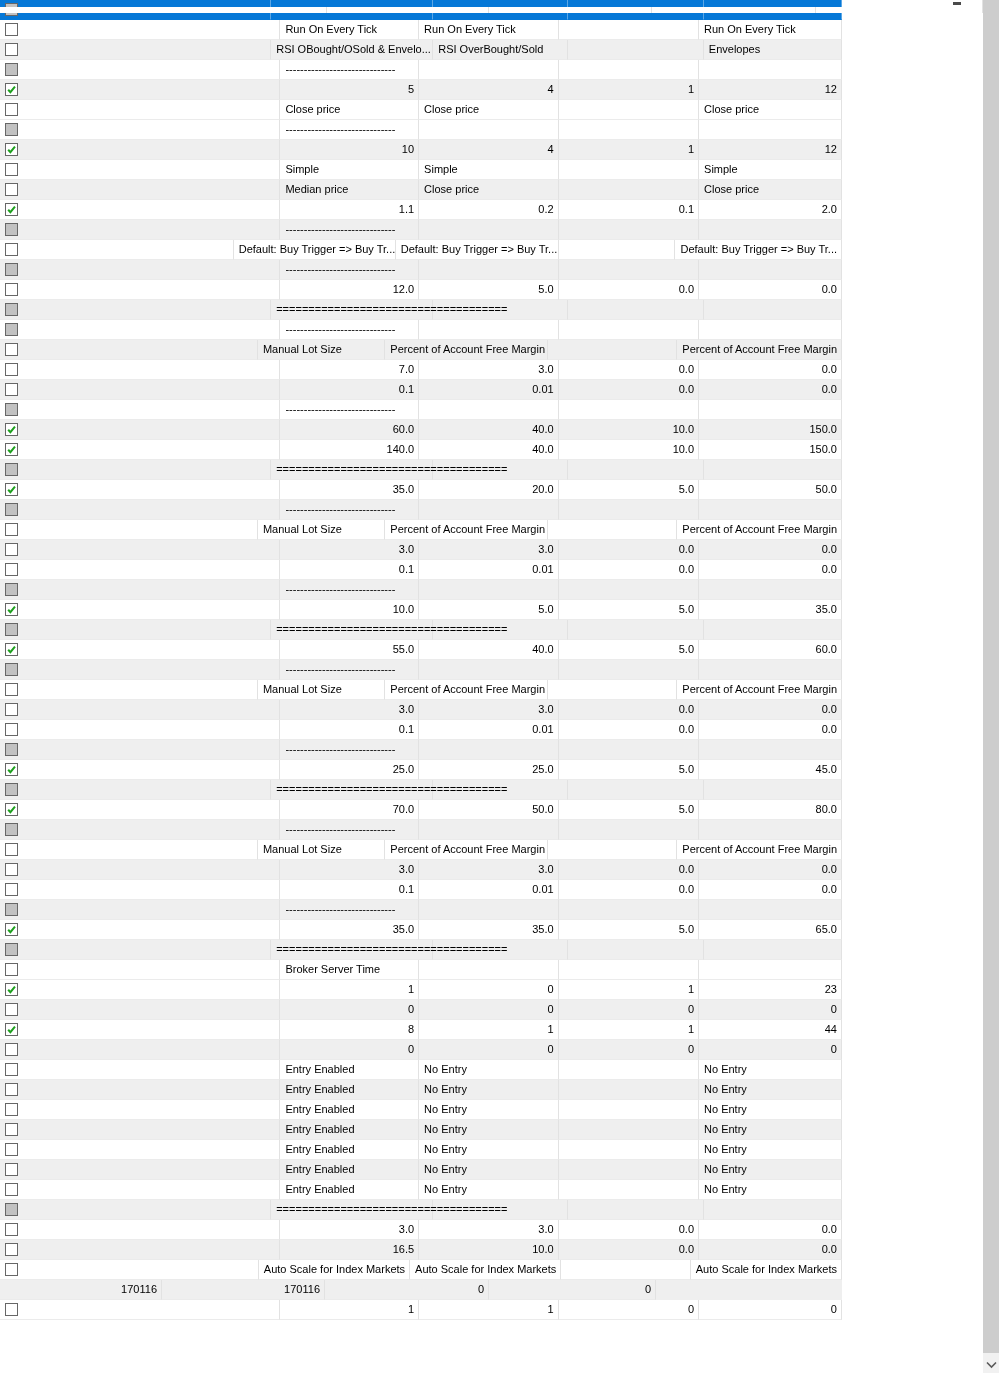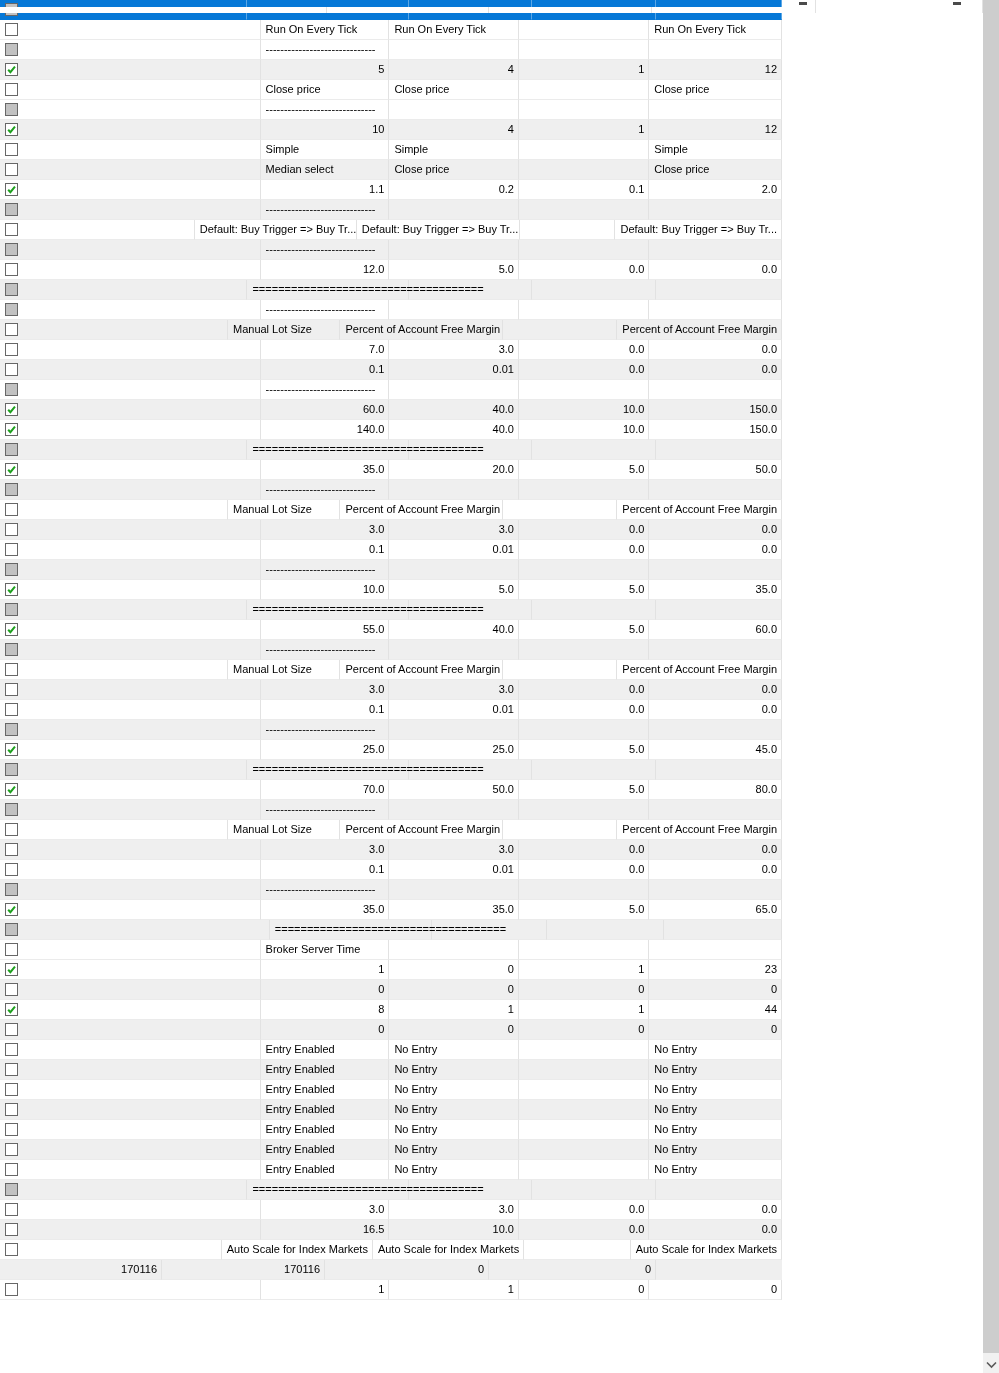--- a/index.html
+++ b/index.html
@@ -1,21 +1,21 @@
 <!DOCTYPE html>
 <html><head>
 <meta charset="utf-8">
 <style>
   html,body{margin:0;padding:0;}
   body{
     width:999px;height:1373px;overflow:hidden;background:#ffffff;
     font-family:"Liberation Sans", sans-serif;font-size:11px;color:#000;
     position:relative;
   }
-  #list{position:absolute;left:0;top:0;width:782px;border-radius:32px;}
+  #list{position:absolute;left:0;top:0;width:842px;border-radius:32px;}
   .row{display:flex;height:20px;box-sizing:border-box;background:#fff;position:relative;}
   .row.stripe{background:#efefef;}
   .row.sel{background:#0578d7;color:#fff;}
   .cell{
     box-sizing:border-box;height:20px;line-height:19px;white-space:pre;
     border-right:1px solid #e2e2e2;border-bottom:1px solid #ebebeb;
     overflow:visible;
   }
   .row.sel .cell{border-right-color:rgba(255,255,255,0.35);border-bottom-color:transparent;}
   .name{width:327px;position:relative;padding-left:22px;}
@@ -72,20 +72,32 @@
       <span class="cb unchecked">
         
       </span>
       <span class="name-text">Trading Logic Execution [select]</span>
     </div>
     <div class="cell c1">Run On Every Tick</div>
     <div class="cell c2">Run On Every Tick</div>
     <div class="cell c3"></div>
     <div class="cell c4">Run On Every Tick</div>
   </div>
+    <div class="row stripe">
+    <div class="cell name">
+      <span class="cb unchecked">
+        
+      </span>
+      <span class="name-text">Entry Method [select]</span>
+    </div>
+    <div class="cell c1">RSI OBought/OSold &amp; Envelo...</div>
+    <div class="cell c2">RSI OverBought/Sold</div>
+    <div class="cell c3"></div>
+    <div class="cell c4">Envelopes</div>
+  </div>
     <div class="row">
     <div class="cell name">
       <span class="cb gray">
         
       </span>
       <span class="name-text">---- RSI Settings</span>
     </div>
     <div class="cell c1">------------------------------</div>
     <div class="cell c2"></div>
     <div class="cell c3"></div>
@@ -155,21 +167,21 @@
     <div class="cell c3"></div>
     <div class="cell c4">Simple</div>
   </div>
     <div class="row stripe">
     <div class="cell name">
       <span class="cb unchecked">
         
       </span>
       <span class="name-text">Envelopes Applied Price [select]</span>
     </div>
-    <div class="cell c1">Median select</div>
+    <div class="cell c1">Median price</div>
     <div class="cell c2">Close price</div>
     <div class="cell c3"></div>
     <div class="cell c4">Close price</div>
   </div>
     <div class="row">
     <div class="cell name">
       <span class="cb checked">
         <svg width="11" height="11" viewBox="0 0 13 13">
           <path d="M2.6 6.8 L5.2 9.6 L10.6 3.2" fill="none" stroke="#1ea01e" stroke-width="2.4"></path>
         </svg>

